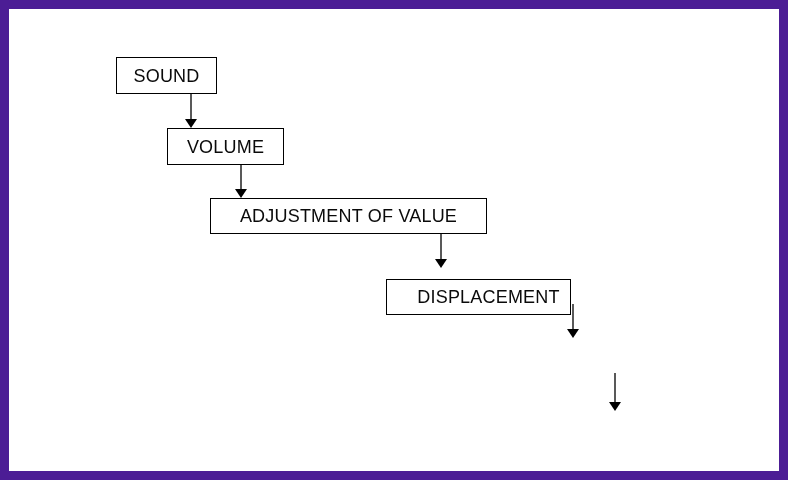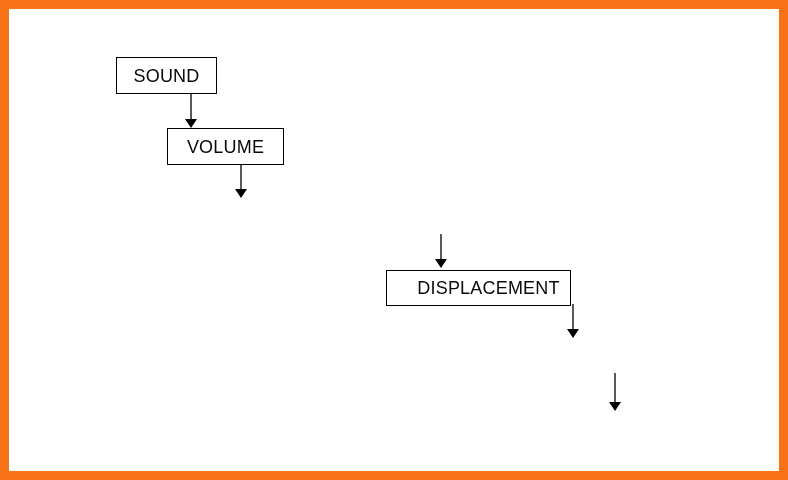--- a/index.html
+++ b/index.html
@@ -10,21 +10,21 @@
   body {
     width: 788px;
     height: 480px;
     overflow: hidden;
     font-family: "Liberation Sans", sans-serif;
   }
   #canvas {
     position: relative;
     width: 788px;
     height: 480px;
-    background: #f97316;
+    background: #4c1d95;
     box-sizing: border-box;
   }
   #page {
     position: absolute;
     left: 9px;
     top: 9px;
     width: 770px;
     height: 462px;
     background: #ffffff;
     overflow: hidden;
@@ -97,18 +97,21 @@
       <div class="conn-line" style="height: 31px;"></div>
       <div class="conn-head" style="top: 29px;"></div>
     </div>
 
     <div class="node" style="left: 107px; top: 48px; width: 101px; height: 37px;">
       <span class="node-label">SOUND</span>
     </div>
     <div class="node" style="left: 158px; top: 119px; width: 117px; height: 37px;">
       <span class="node-label">VOLUME</span>
     </div>
-    <div class="node" style="left: 377px; top: 261px; width: 185px; height: 36px; padding-left: 20px;">
+    <div class="node" style="left: 201px; top: 189px; width: 277px; height: 36px;">
+      <span class="node-label">ADJUSTMENT OF VALUE</span>
+    </div>
+    <div class="node" style="left: 377px; top: 270px; width: 185px; height: 36px; padding-left: 20px;">
       <span class="node-label">DISPLACEMENT</span>
     </div>
 
   </div>
 </div>
 
 </body></html>

